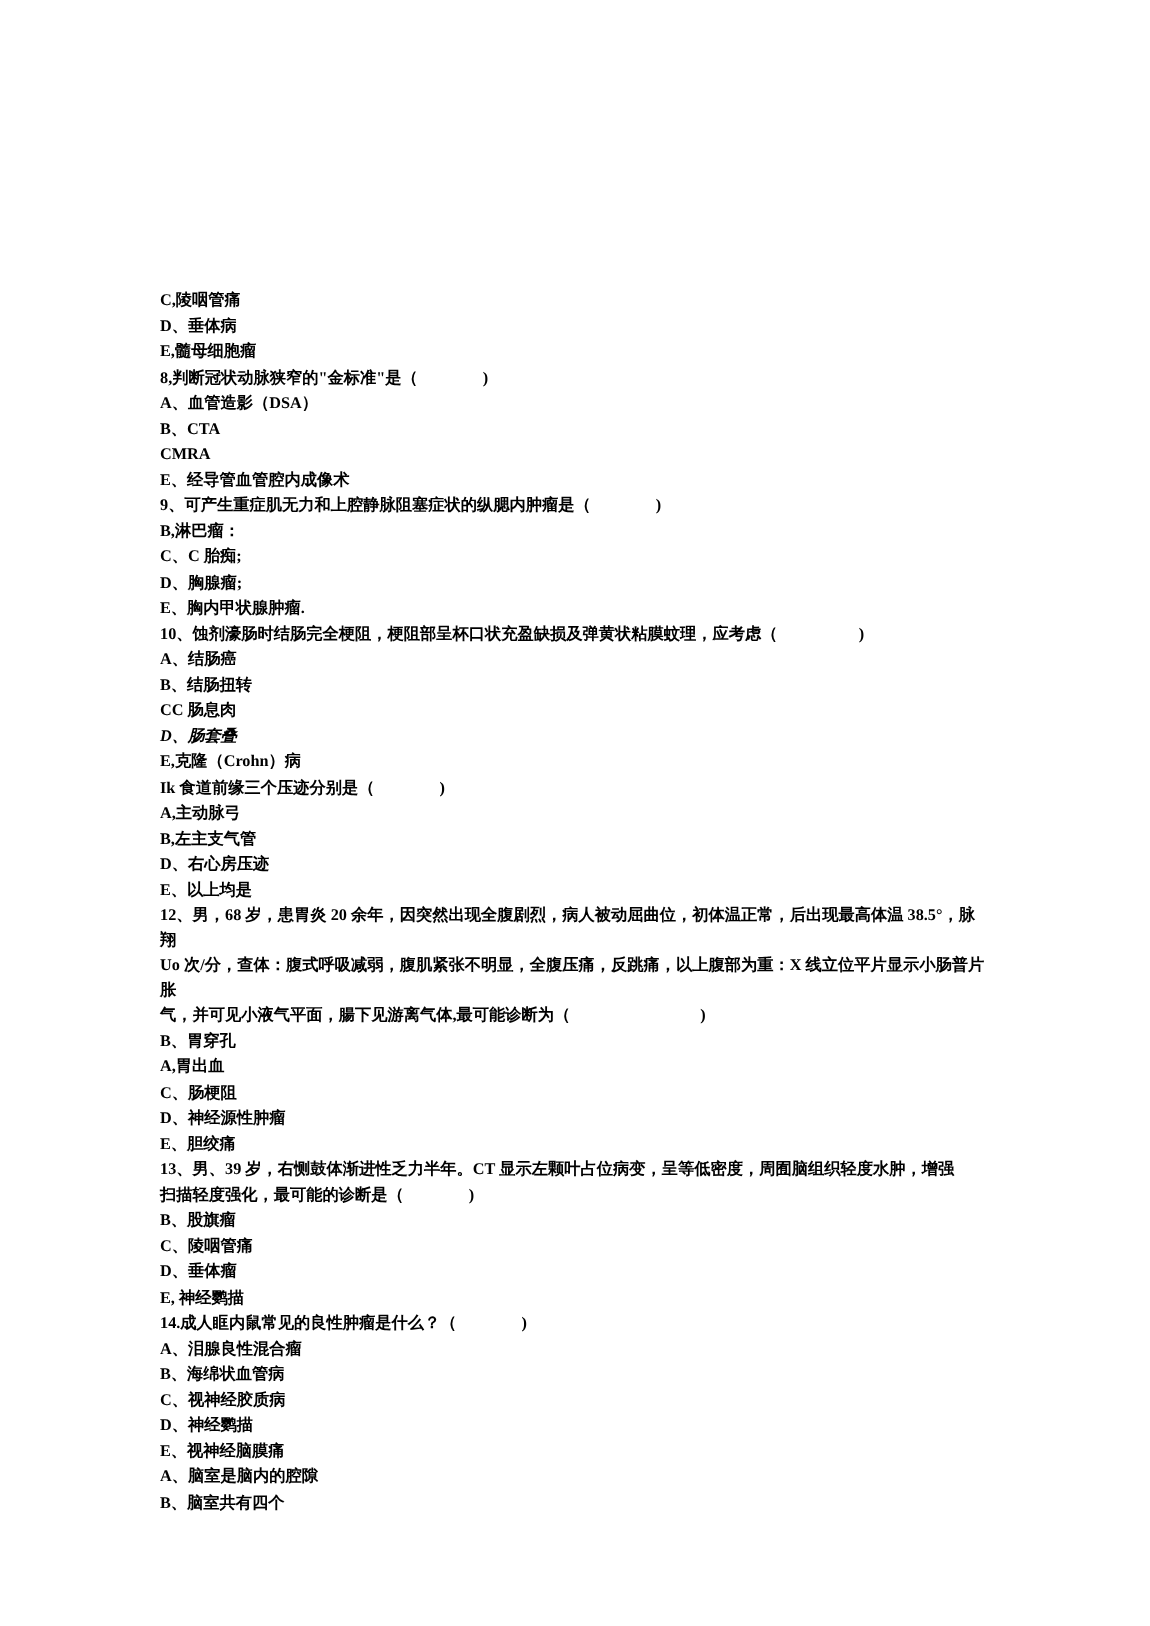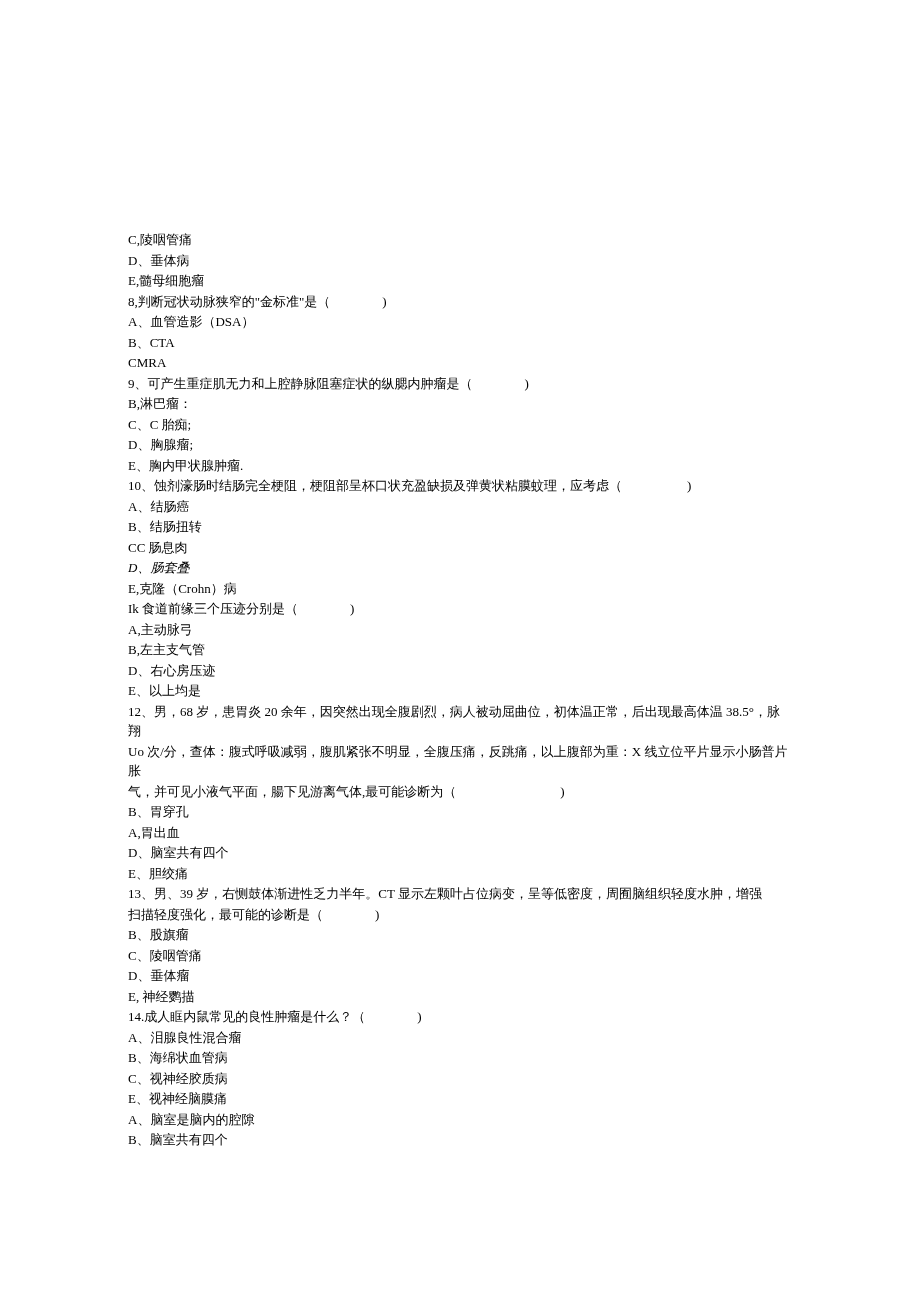--- a/index.html
+++ b/index.html
@@ -11,36 +11,38 @@
       font-family: "SimSun", "宋体", serif;
       font-size: 13px;
       line-height: 1.5;
       color: #000;
       background: #fff;
       padding: 230px 128px 60px 128px;
       width: 920px;
     }
     .line {
       margin-bottom: 1px;
+      font-weight: bold;
     }
     .italic {
       font-style: italic;
     }
   </style>
 </head>
 <body>
 
 <div id="content">
     <div class="line">C,陵咽管痛</div>
     <div class="line">D、垂体病</div>
     <div class="line">E,髓母细胞瘤</div>
     <div class="line">8,判断冠状动脉狭窄的"金标准"是（　　　　)</div>
     <div class="line">A、血管造影（DSA）</div>
     <div class="line">B、CTA</div>
     <div class="line">CMRA</div>
+    <div class="line">E、经导管血管腔内成像术</div>
     <div class="line">9、可产生重症肌无力和上腔静脉阻塞症状的纵腮内肿瘤是（　　　　)</div>
     <div class="line">B,淋巴瘤：</div>
     <div class="line">C、C 胎痴;</div>
     <div class="line">D、胸腺瘤;</div>
     <div class="line">E、胸内甲状腺肿瘤.</div>
     <div class="line">10、蚀剂濠肠时结肠完全梗阻，梗阻部呈杯口状充盈缺损及弹黄状粘膜蚊理，应考虑（　　　　　)</div>
     <div class="line">A、结肠癌</div>
     <div class="line">B、结肠扭转</div>
     <div class="line">CC 肠息肉</div>
     <div class="line italic">D、肠套叠</div>
@@ -48,28 +50,30 @@
     <div class="line">Ik 食道前缘三个压迹分别是（　　　　)</div>
     <div class="line">A,主动脉弓</div>
     <div class="line">B,左主支气管</div>
     <div class="line">D、右心房压迹</div>
     <div class="line">E、以上均是</div>
     <div class="line">12、男，68 岁，患胃炎 20 余年，因突然出现全腹剧烈，病人被动屈曲位，初体温正常，后出现最高体温 38.5°，脉翔</div>
     <div class="line">Uo 次/分，查体：腹式呼吸减弱，腹肌紧张不明显，全腹压痛，反跳痛，以上腹部为重：X 线立位平片显示小肠普片胀</div>
     <div class="line">气，并可见小液气平面，腸下见游离气体,最可能诊断为（　　　　　　　　)</div>
     <div class="line">B、胃穿孔</div>
     <div class="line">A,胃出血</div>
-    <div class="line">D、脑室共有四个</div>
+    <div class="line">C、肠梗阻</div>
+    <div class="line">D、神经源性肿瘤</div>
     <div class="line">E、胆绞痛</div>
     <div class="line">13、男、39 岁，右恻鼓体渐进性乏力半年。CT 显示左颗叶占位病变，呈等低密度，周囿脑组织轻度水肿，增强</div>
     <div class="line">扫描轻度强化，最可能的诊断是（　　　　)</div>
     <div class="line">B、股旗瘤</div>
     <div class="line">C、陵咽管痛</div>
     <div class="line">D、垂体瘤</div>
     <div class="line">E, 神经鹦描</div>
     <div class="line">14.成人眶内鼠常见的良性肿瘤是什么？（　　　　)</div>
     <div class="line">A、泪腺良性混合瘤</div>
     <div class="line">B、海绵状血管病</div>
     <div class="line">C、视神经胶质病</div>
+    <div class="line">D、神经鹦描</div>
     <div class="line">E、视神经脑膜痛</div>
     <div class="line">A、脑室是脑内的腔隙</div>
     <div class="line">B、脑室共有四个</div>
   </div>
 
 </body></html>

